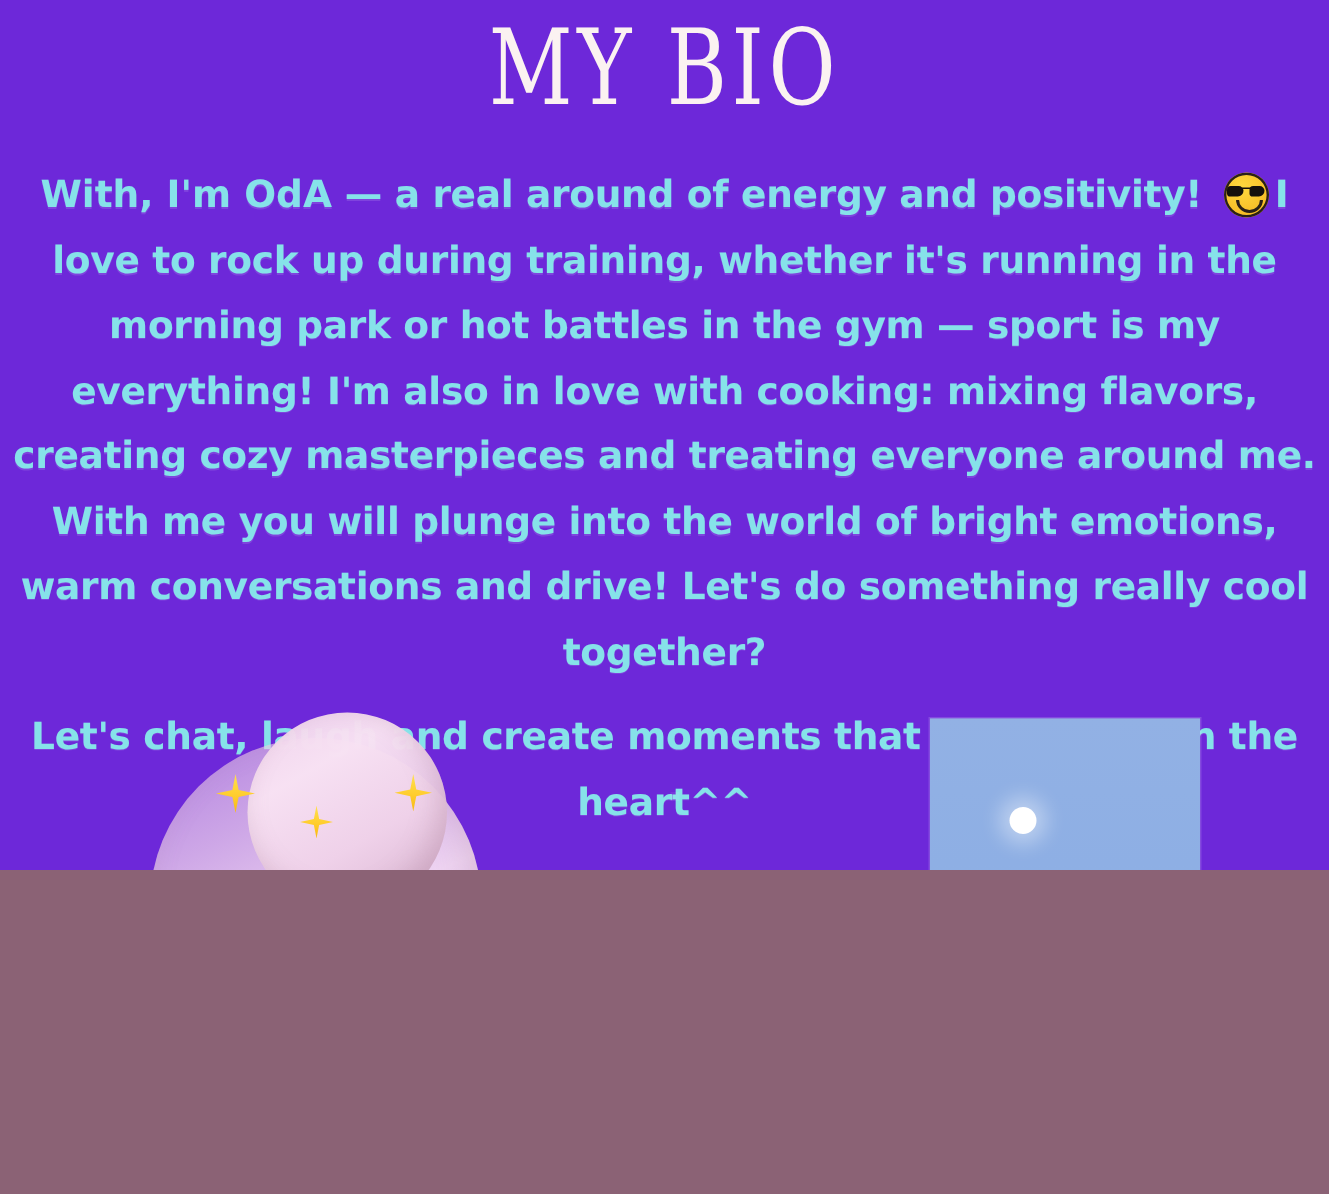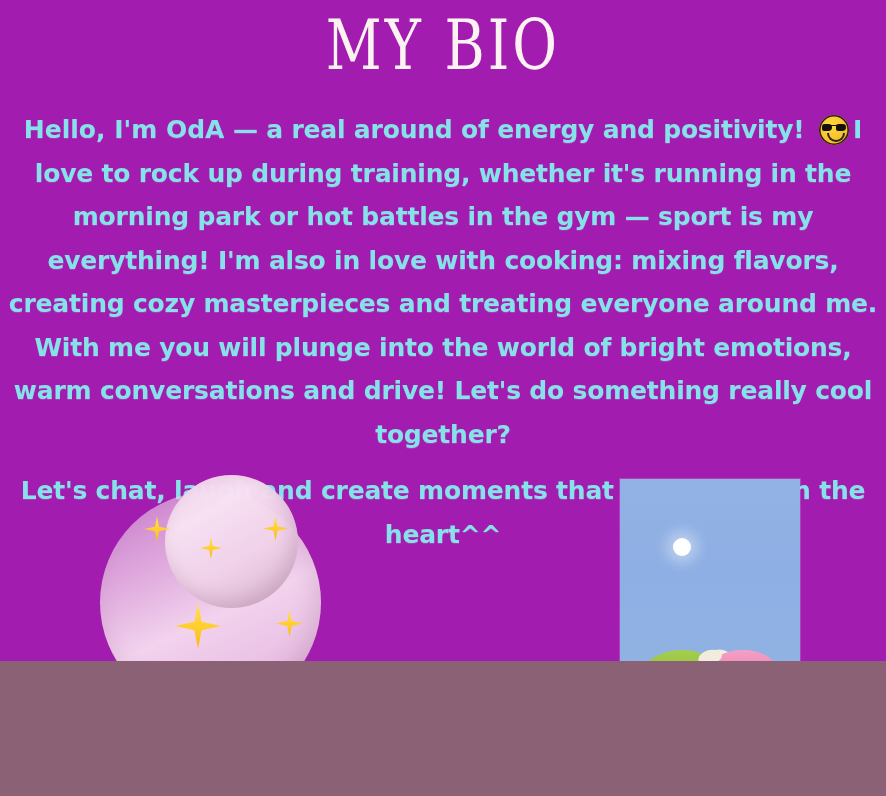--- a/index.html
+++ b/index.html
@@ -11,22 +11,22 @@
     width: 886px;
     height: 796px;
     overflow: hidden;
     background: #8b6275;
     font-family: "DejaVu Sans", sans-serif;
   }
 
   .poster {
     position: relative;
     width: 886px;
-    height: 661px;
-    background: #a21caf;
+    height: 580px;
+    background: #6d28d9;
     overflow: hidden;
   }
 
   
   .title {
     position: absolute;
     top: 6px;
     left: 0;
     width: 886px;
     text-align: center;
@@ -254,21 +254,21 @@
 </style>
 </head>
 <body>
 
 <div class="poster">
 
   <div class="title">MY BIO</div>
 
   <div class="bio-block">
 
-    <p class="bio-para"><span class="name-run">Hello, I'm OdA</span><span> — a real around of energy and positivity! </span><span class="emoji-cool"><span class="shades">
+    <p class="bio-para"><span class="name-run">With, I'm OdA</span><span> — a real around of energy and positivity! </span><span class="emoji-cool"><span class="shades">
             <span class="lens left"></span>
             <span class="bridge"></span>
             <span class="lens right"></span>
           </span><span class="mouth"></span></span><span>I love to rock up during training, whether it's running in the morning park or hot battles in the gym — sport is my everything! I'm also in love with cooking: mixing flavors, creating cozy masterpieces and treating everyone around me. With me you will plunge into the world of bright emotions, warm conversations and drive! Let's do something really cool together?</span></p>
 
     <p class="bio-para second">Let's chat, laugh and create moments that will remain in the heart^^</p>
   </div>
 
   <div class="dot-artifact"></div>
 

